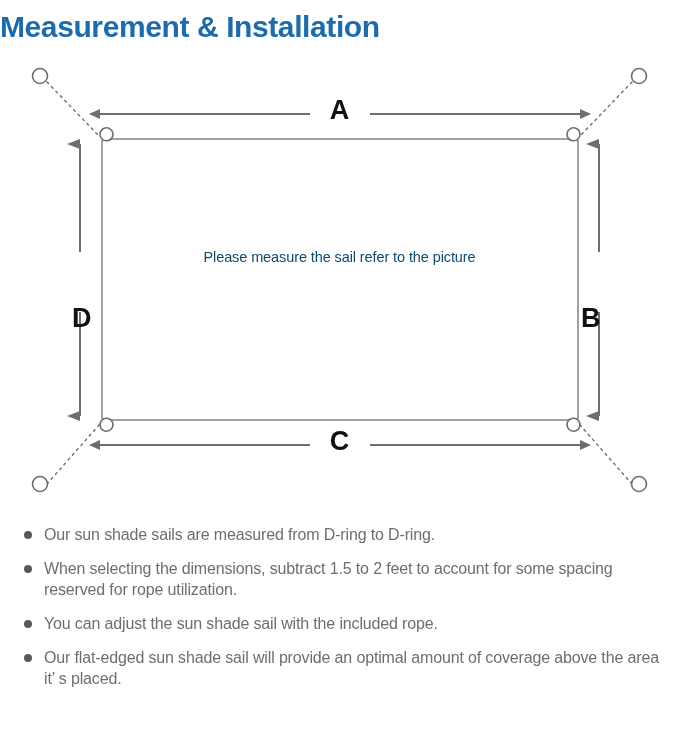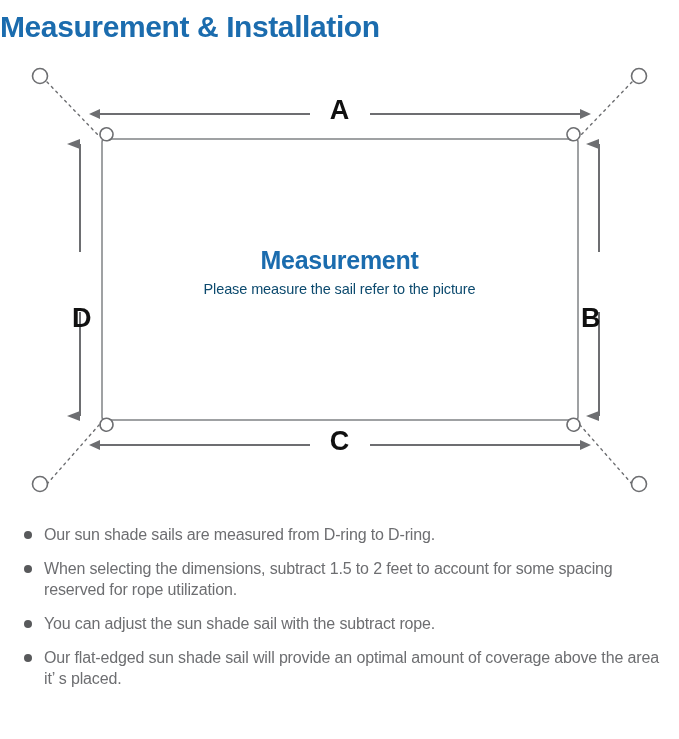--- a/index.html
+++ b/index.html
@@ -178,41 +178,40 @@
       <line x1="599" y1="268" x2="599" y2="372" marker-end="url(#ah-down)"></line>
     </g>
   </svg>
 
   <div class="dim dim-a">A</div>
   <div class="dim dim-b">B</div>
   <div class="dim dim-c">C</div>
   <div class="dim dim-d">D</div>
 
   <div class="sail-label">
-    <span class="t1">Measurement</span>
     <span class="t2">Please measure the sail refer to the picture</span>
   </div>
 </div>
 
 <div class="notes">
 
   <div class="note-row">
     <span class="note-bullet"></span>
     <span class="note-text">Our sun shade sails are measured from D-ring to D-ring.</span>
   </div>
 
 
   <div class="note-row">
     <span class="note-bullet"></span>
     <span class="note-text">When selecting the dimensions, subtract 1.5 to 2 feet to account for some spacing reserved for rope utilization.</span>
   </div>
 
   <div class="note-row">
     <span class="note-bullet"></span>
-    <span class="note-text">You can adjust the sun shade sail with the subtract rope.</span>
+    <span class="note-text">You can adjust the sun shade sail with the included rope.</span>
   </div>
 
   <div class="note-row">
     <span class="note-bullet"></span>
     <span class="note-text">Our flat-edged sun shade sail will provide an optimal amount of coverage above the area it’ s placed.</span>
   </div>
 
 </div>
 
 </body></html>

